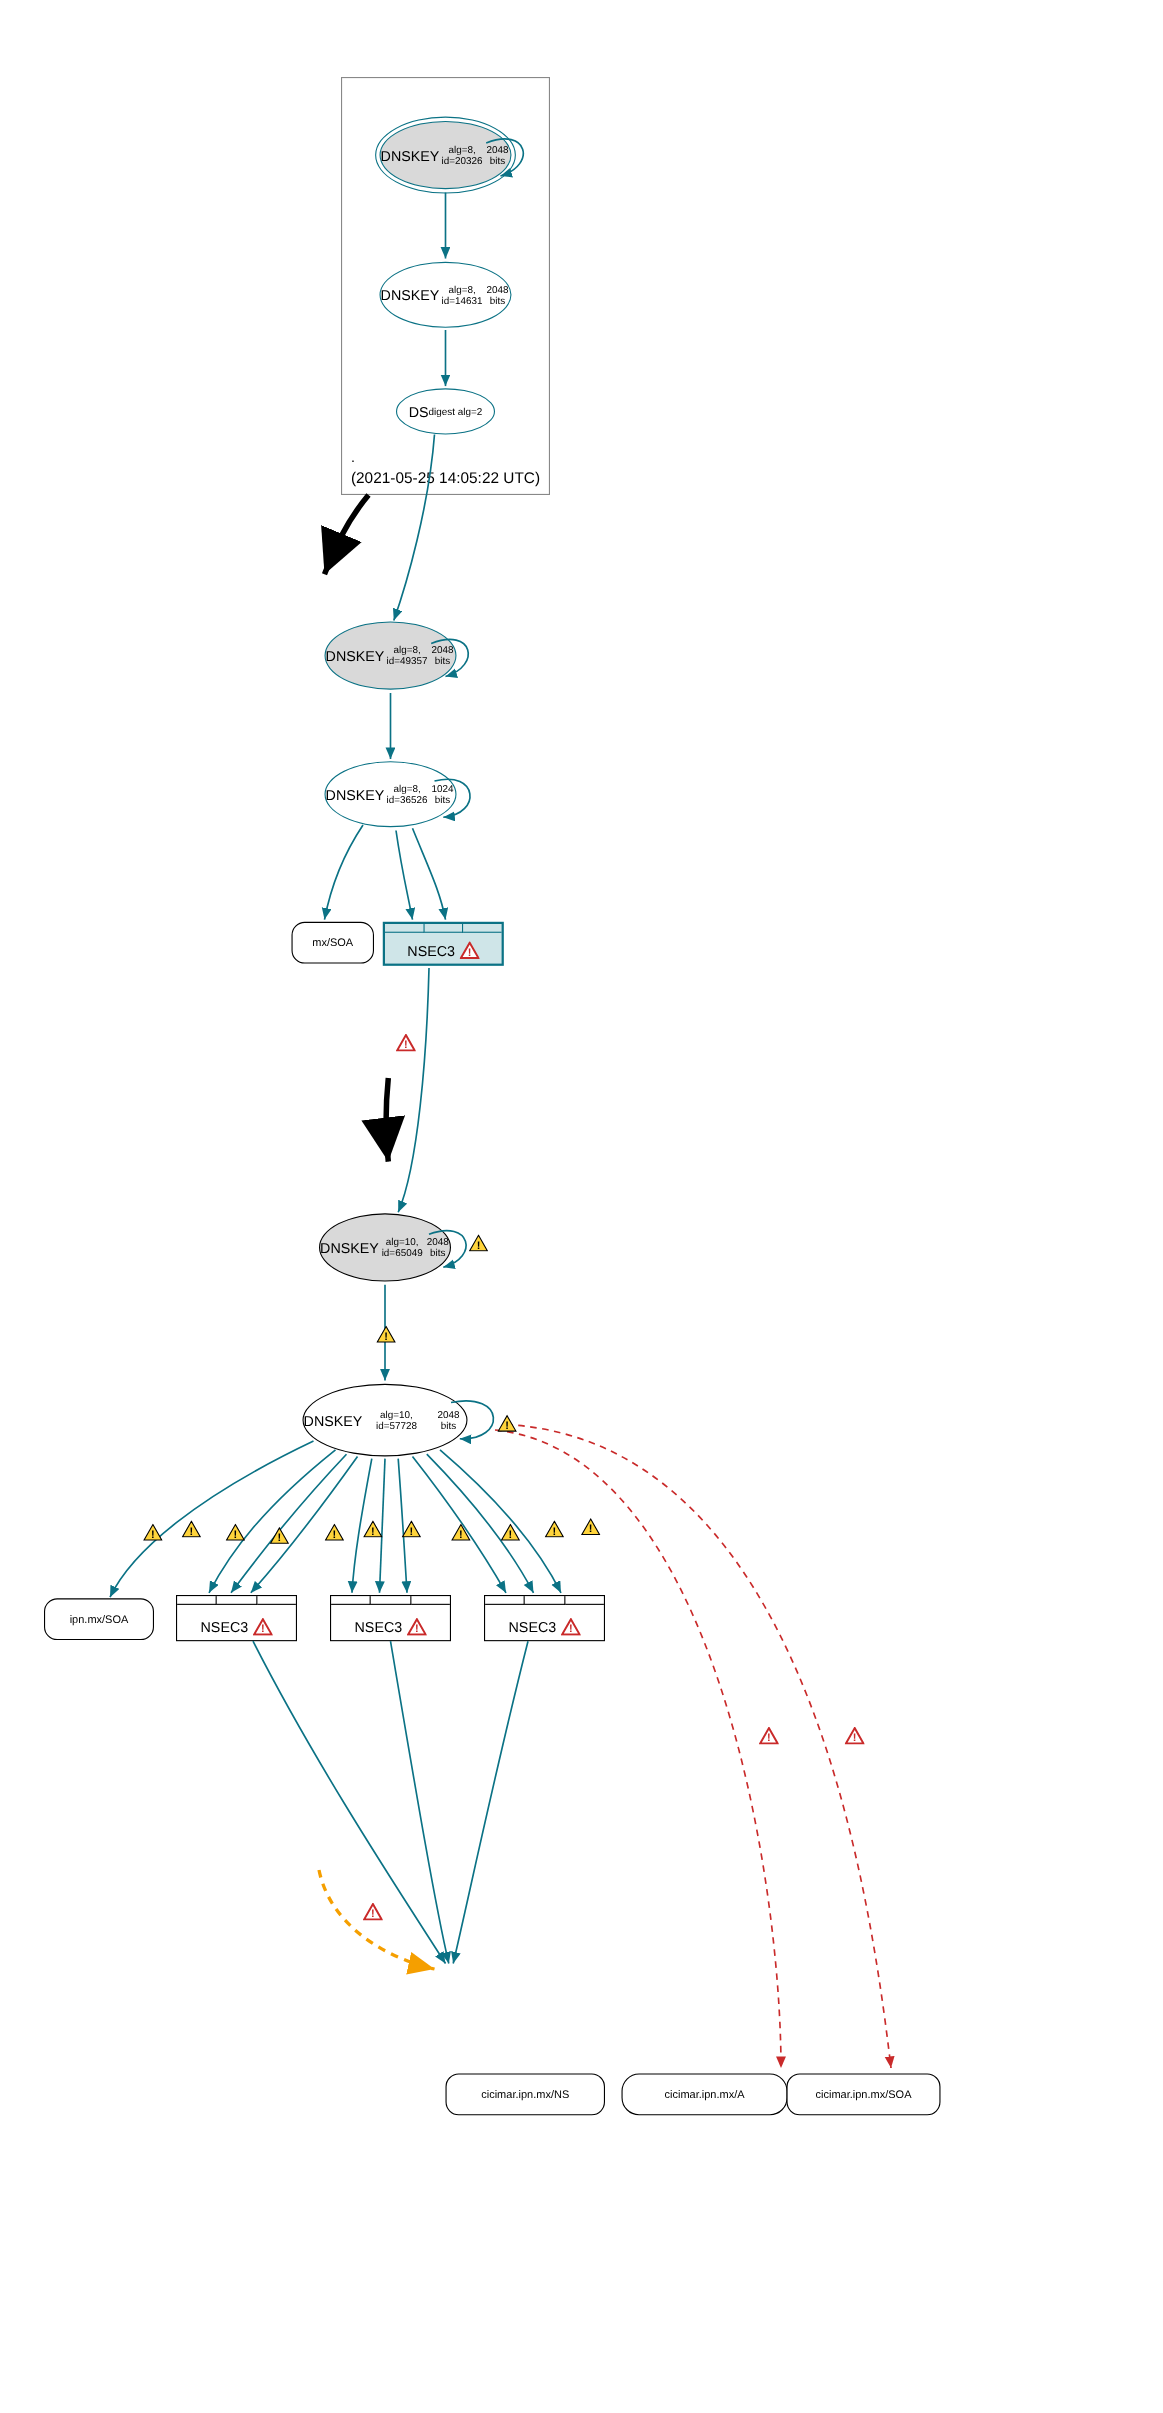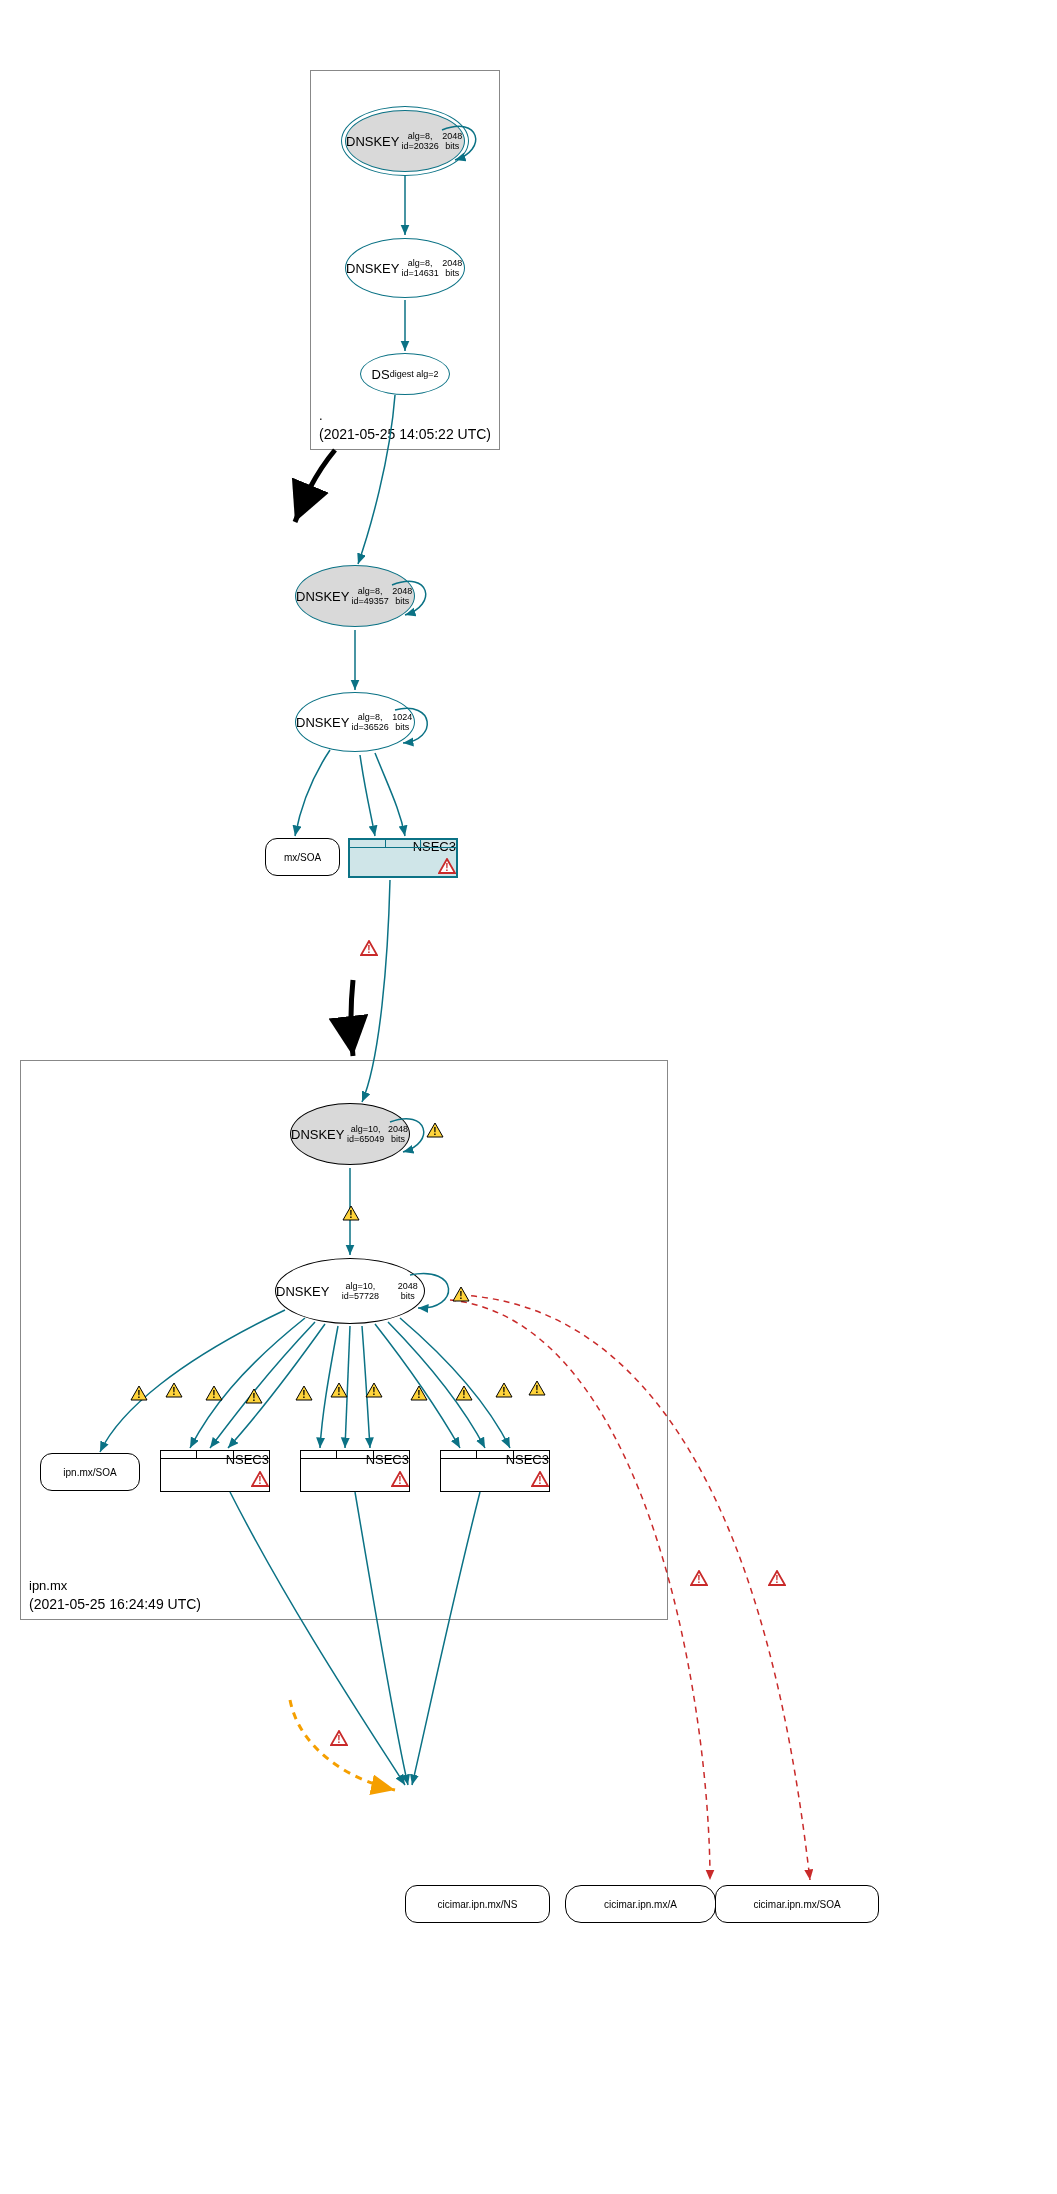--- a/index.html
+++ b/index.html
@@ -69,21 +69,20 @@
     position: absolute;
     border: 1.5px solid #0b7285;
     background: #fff;
     box-sizing: border-box;
     display: flex;
     align-items: flex-end;
     justify-content: center;
     padding-bottom: 4px;
     font-size: 13px;
     gap: 4px;
-    flex-direction: column;
   }
   .nsec.teal { border-width: 2px; background: #cfe5e8; }
   .nsec.black { border-color: #000; }
   .nsec .tabs {
     position: absolute;
     top: 0; left: 0; right: 0;
     height: 8px;
     display: flex;
   }
   .nsec .tabs div {
@@ -232,26 +231,20 @@
       </div>
     <span>NSEC3</span>
     <span class="warn-tri red">
         <svg width="18" height="16" viewBox="0 0 18 16">
           <path class="bg" d="M9,1 L17,15 L1,15 Z"></path>
           <text x="9" y="13" font-size="10" text-anchor="middle">!</text>
         </svg>
       </span>
   </div>
 
-  <div class="zone" style="left:10px; top:1050px; width:648px; height:560px;">
-    <div class="zone-label">
-      <div class="name">ipn.mx</div>
-      <div class="ts">(2021-05-25 16:24:49 UTC)</div>
-    </div>
-  </div>
   <div class="ellipse gray blackborder" style="left:280px; top:1093px; width:120px; height:62px;">
     <div class="l1">DNSKEY</div>
     <div class="l2">alg=10, id=65049</div>
     <div class="l3">2048 bits</div>
   </div>
   <div class="ellipse blackborder" style="left:265px; top:1248px; width:150px; height:66px;">
     <div class="l1">DNSKEY</div>
     <div class="l2">alg=10, id=57728</div>
     <div class="l3">2048 bits</div>
   </div>
@@ -300,21 +293,21 @@
         </svg>
       </span>
   </div>
 
   <div class="rrect" style="left:395px; top:1875px; width:145px; height:38px;">
     <span>cicimar.ipn.mx/NS</span>
   </div>
   <div class="rrect" style="left:555px; top:1875px; width:151px; height:38px;border-radius:16px;">
     <span>cicimar.ipn.mx/A</span>
   </div>
-  <div class="rrect" style="left:705px; top:1875px; width:164px; height:38px;">
+  <div class="rrect" style="left:705px; top:1875px; width:140px; height:38px;">
     <span>cicimar.ipn.mx/SOA</span>
   </div>
 
   <span class="float-icon warn-tri red" style="left:350px; top:930px;">
       <svg width="18" height="16" viewBox="0 0 18 16">
         <path class="bg" d="M9,1 L17,15 L1,15 Z"></path>
         <text x="9" y="13" font-size="10" text-anchor="middle">!</text>
       </svg>
     </span>
   <span class="float-icon warn-tri yellow" style="left:416px; top:1112px;">

